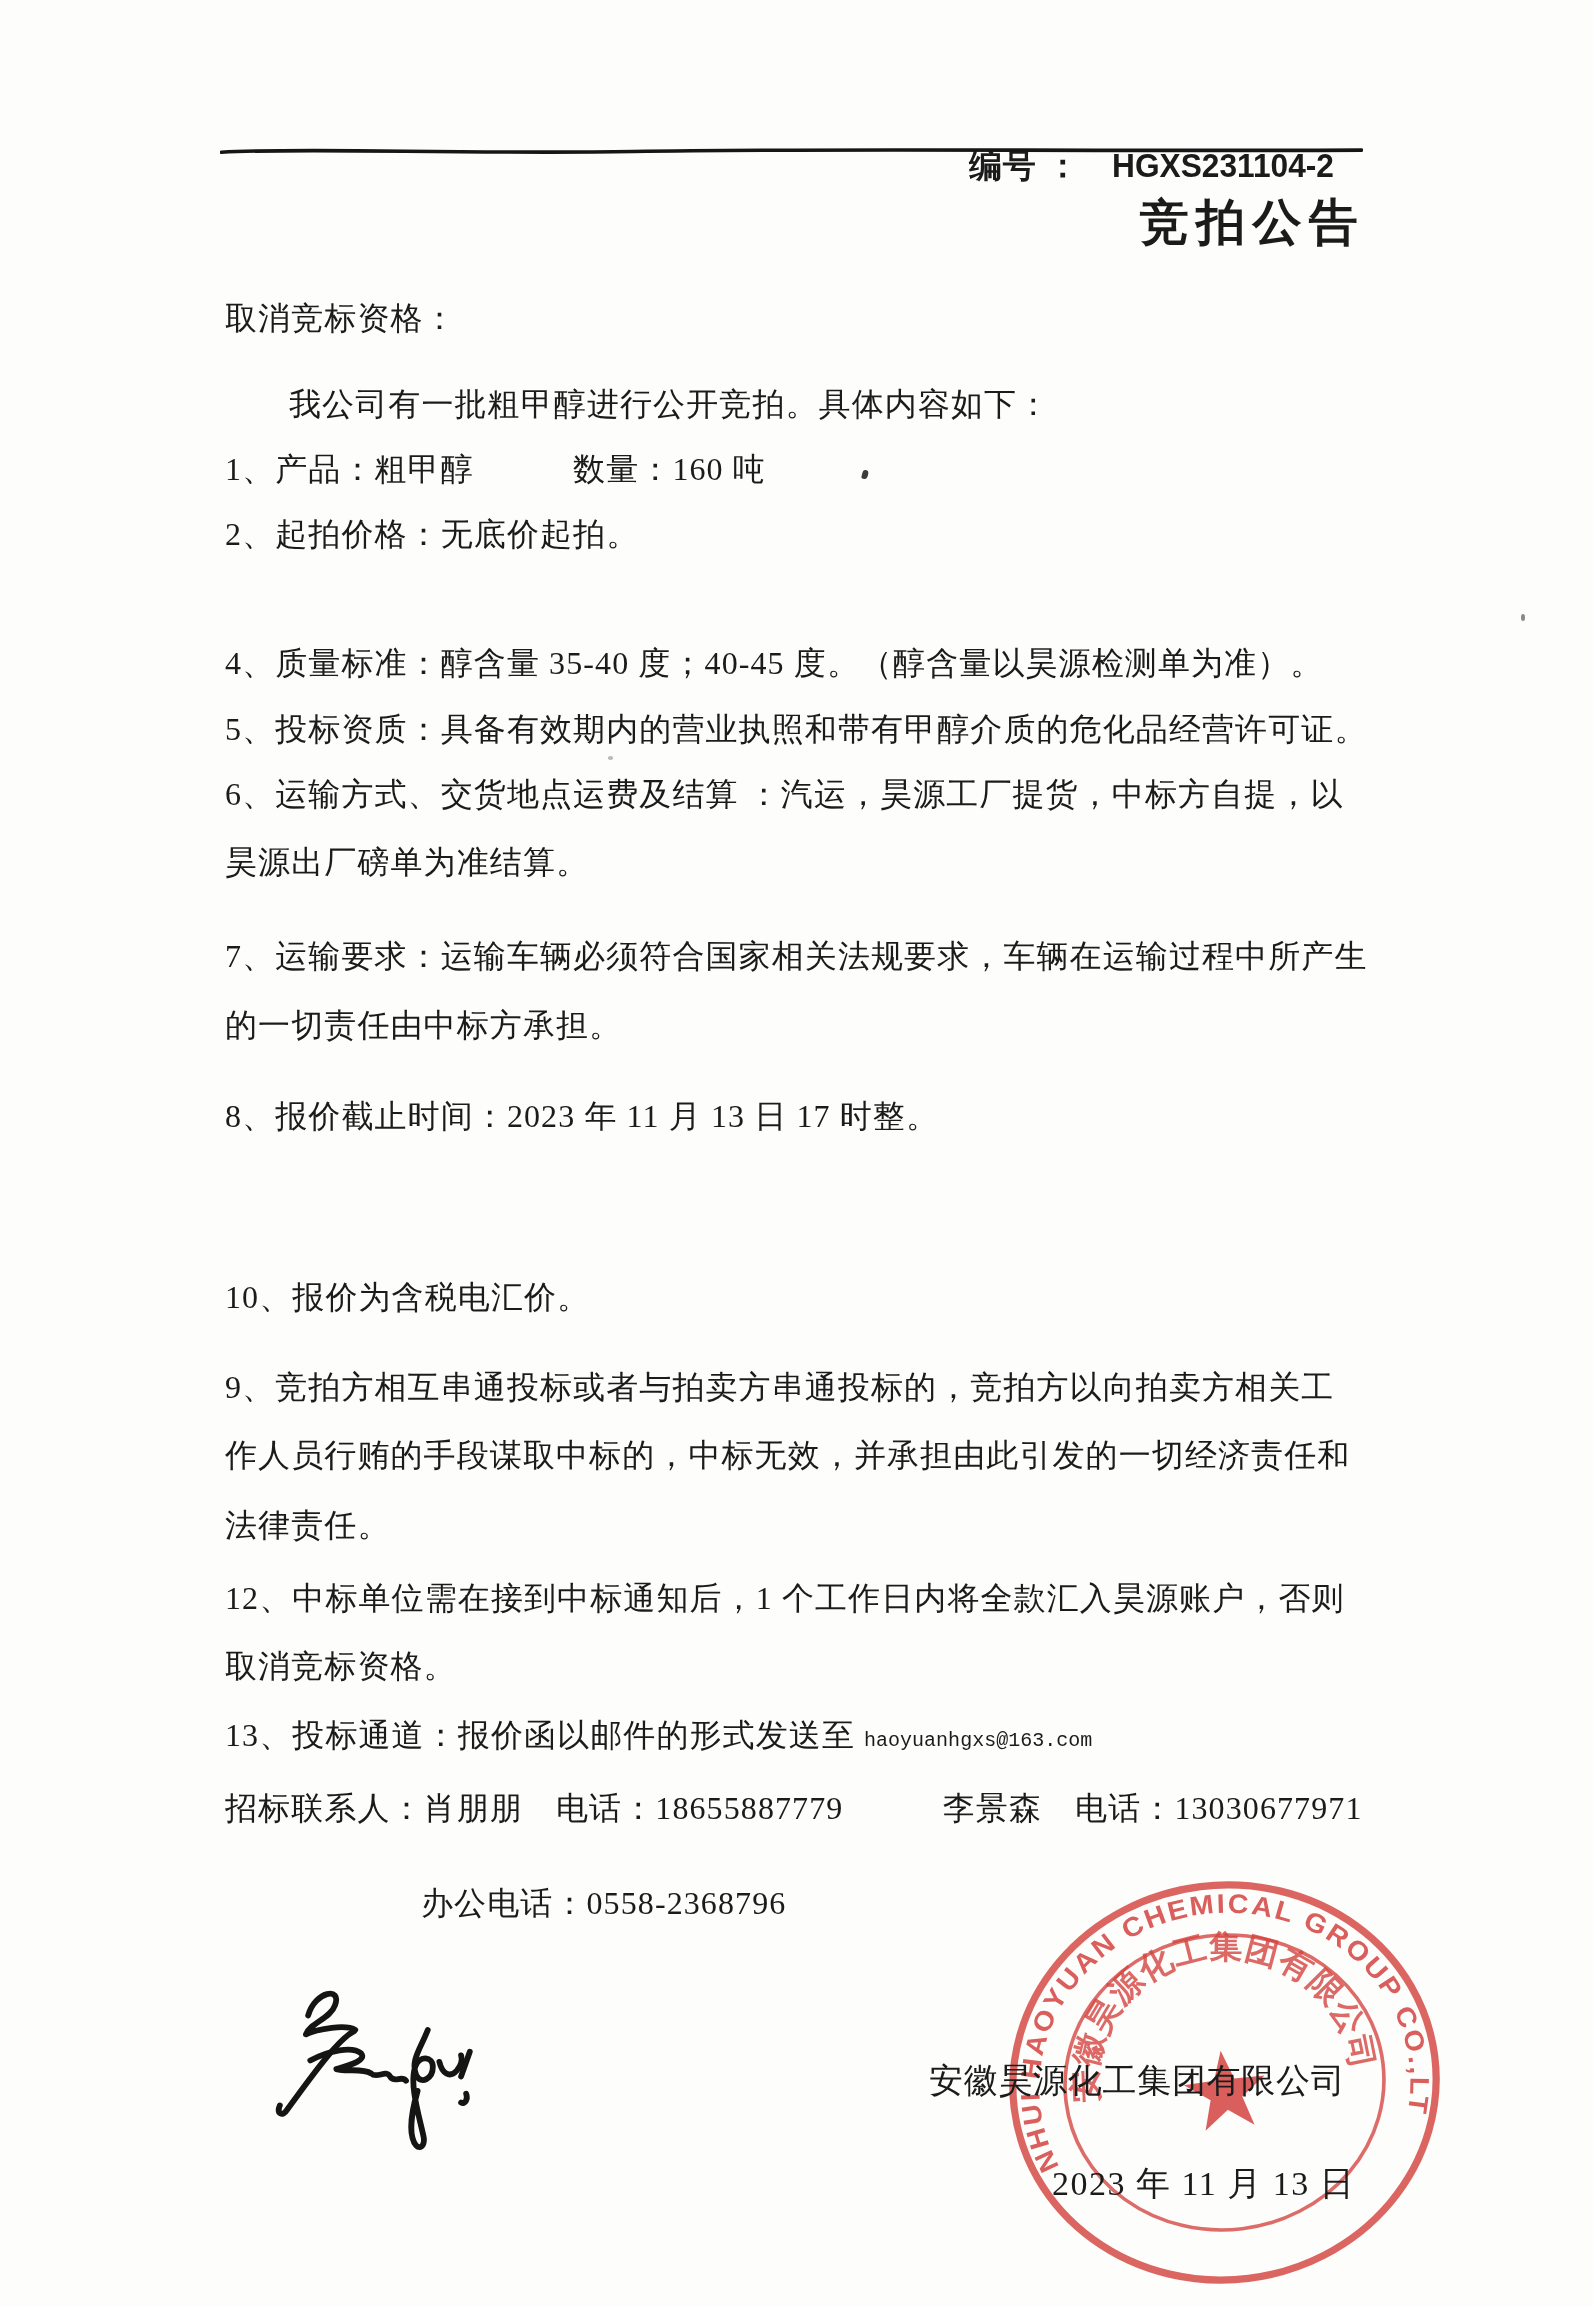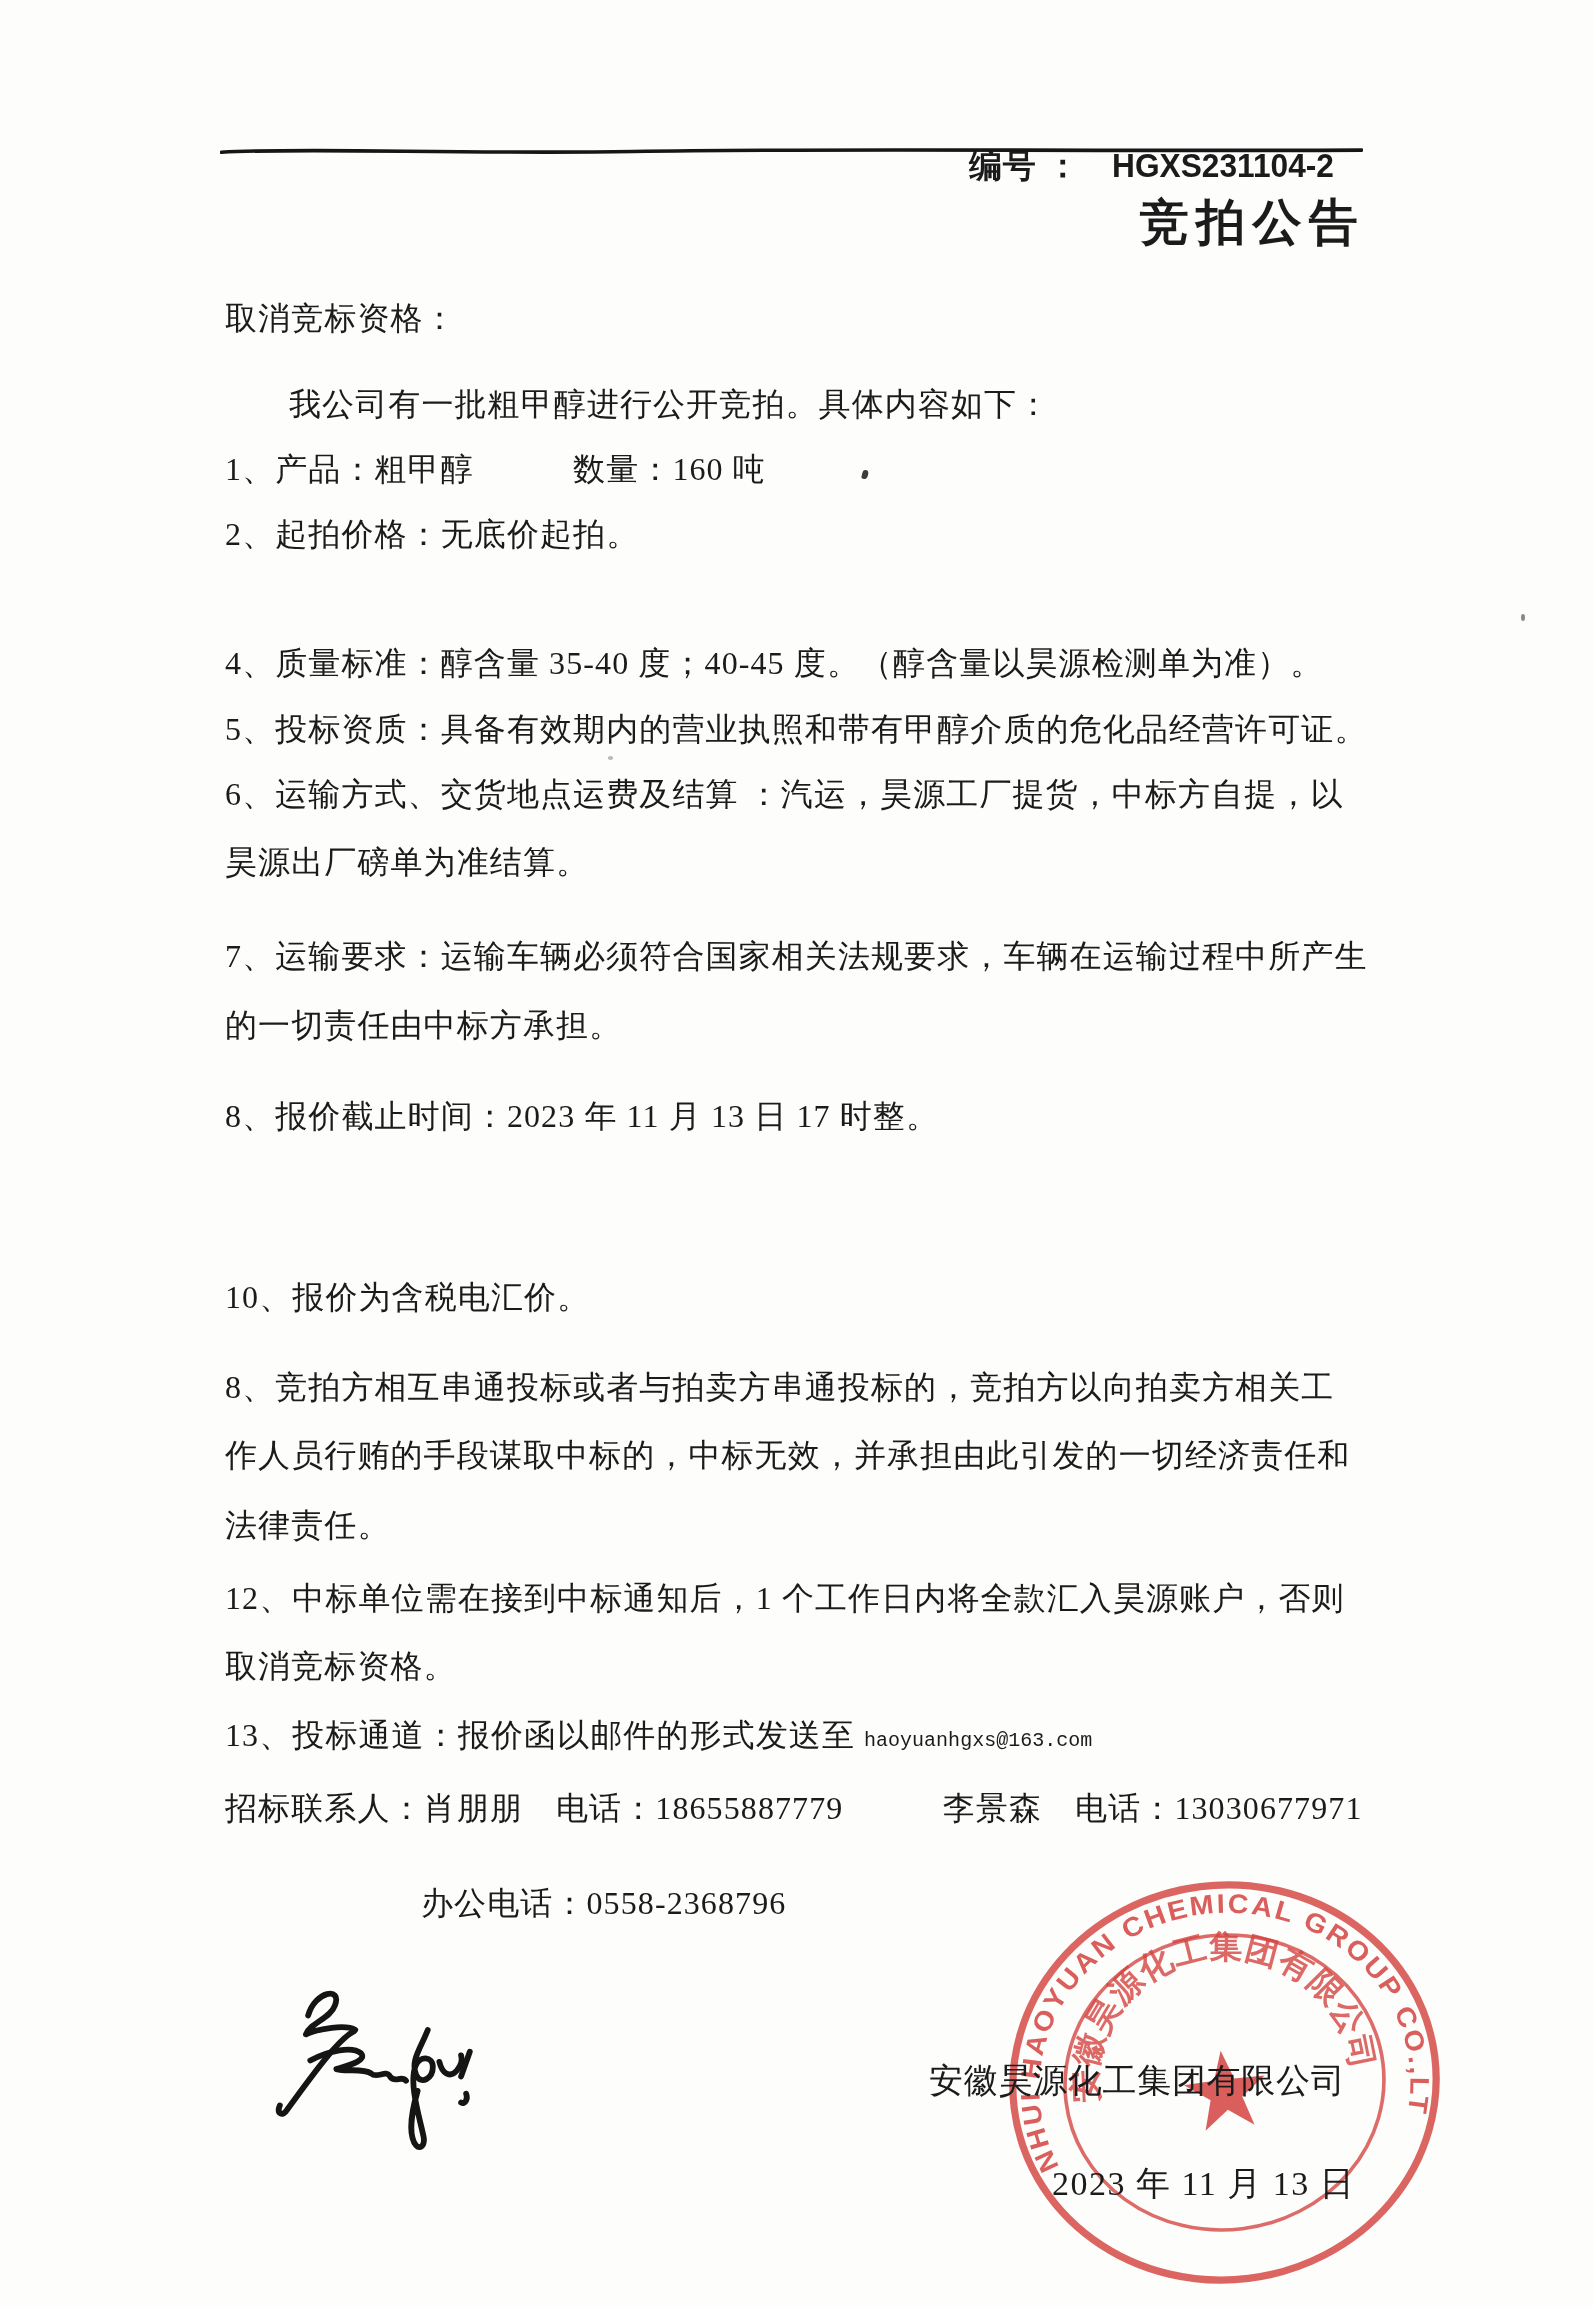--- a/index.html
+++ b/index.html
@@ -65,21 +65,21 @@
   <div class="bline" style="top:450px">1、产品：粗甲醇　　　数量：160 吨</div>
   <div class="bline" style="top:515px">2、起拍价格：无底价起拍。</div>
   <div class="bline" style="top:644px">4、质量标准：醇含量 35-40 度；40-45 度。（醇含量以昊源检测单为准）。</div>
   <div class="bline" style="top:710px">5、投标资质：具备有效期内的营业执照和带有甲醇介质的危化品经营许可证。</div>
   <div class="bline" style="top:775px">6、运输方式、交货地点运费及结算 ：汽运，昊源工厂提货，中标方自提，以</div>
   <div class="bline" style="top:843px">昊源出厂磅单为准结算。</div>
   <div class="bline" style="top:937px">7、运输要求：运输车辆必须符合国家相关法规要求，车辆在运输过程中所产生</div>
   <div class="bline" style="top:1006px">的一切责任由中标方承担。</div>
   <div class="bline" style="top:1097px">8、报价截止时间：2023 年 11 月 13 日 17 时整。</div>
   <div class="bline" style="top:1278px">10、报价为含税电汇价。</div>
-  <div class="bline" style="top:1368px">8、竞拍方相互串通投标或者与拍卖方串通投标的，竞拍方以向拍卖方相关工</div>
+  <div class="bline" style="top:1368px">9、竞拍方相互串通投标或者与拍卖方串通投标的，竞拍方以向拍卖方相关工</div>
   <div class="bline" style="top:1436px">作人员行贿的手段谋取中标的，中标无效，并承担由此引发的一切经济责任和</div>
   <div class="bline" style="top:1506px">法律责任。</div>
   <div class="bline" style="top:1579px">12、中标单位需在接到中标通知后，1 个工作日内将全款汇入昊源账户，否则</div>
   <div class="bline" style="top:1647px">取消竞标资格。</div>
   <div class="bline" style="top:1716px"><span>13、投标通道：报价函以邮件的形式发送至 </span><span class="email">haoyuanhgxs@163.com</span></div>
   <div class="bline" style="top:1789px">招标联系人：肖朋朋　电话：18655887779　　　李景森　电话：13030677971</div>
   <div class="bline" style="top:1884px;left:421px">办公电话：0558-2368796</div>
 
   <svg class="sig" viewBox="0 0 480 340">
     <g stroke="#151515" stroke-width="8" fill="none" stroke-linecap="round" stroke-linejoin="round">

